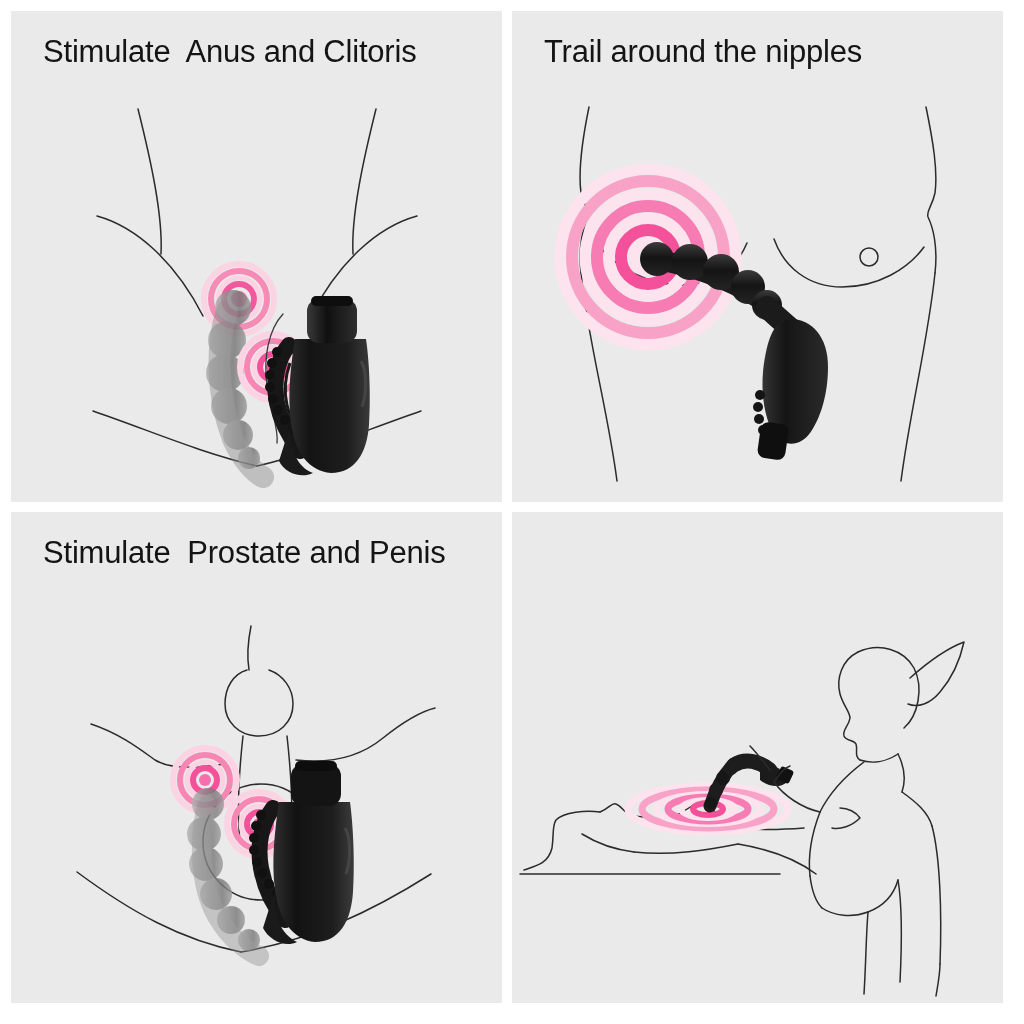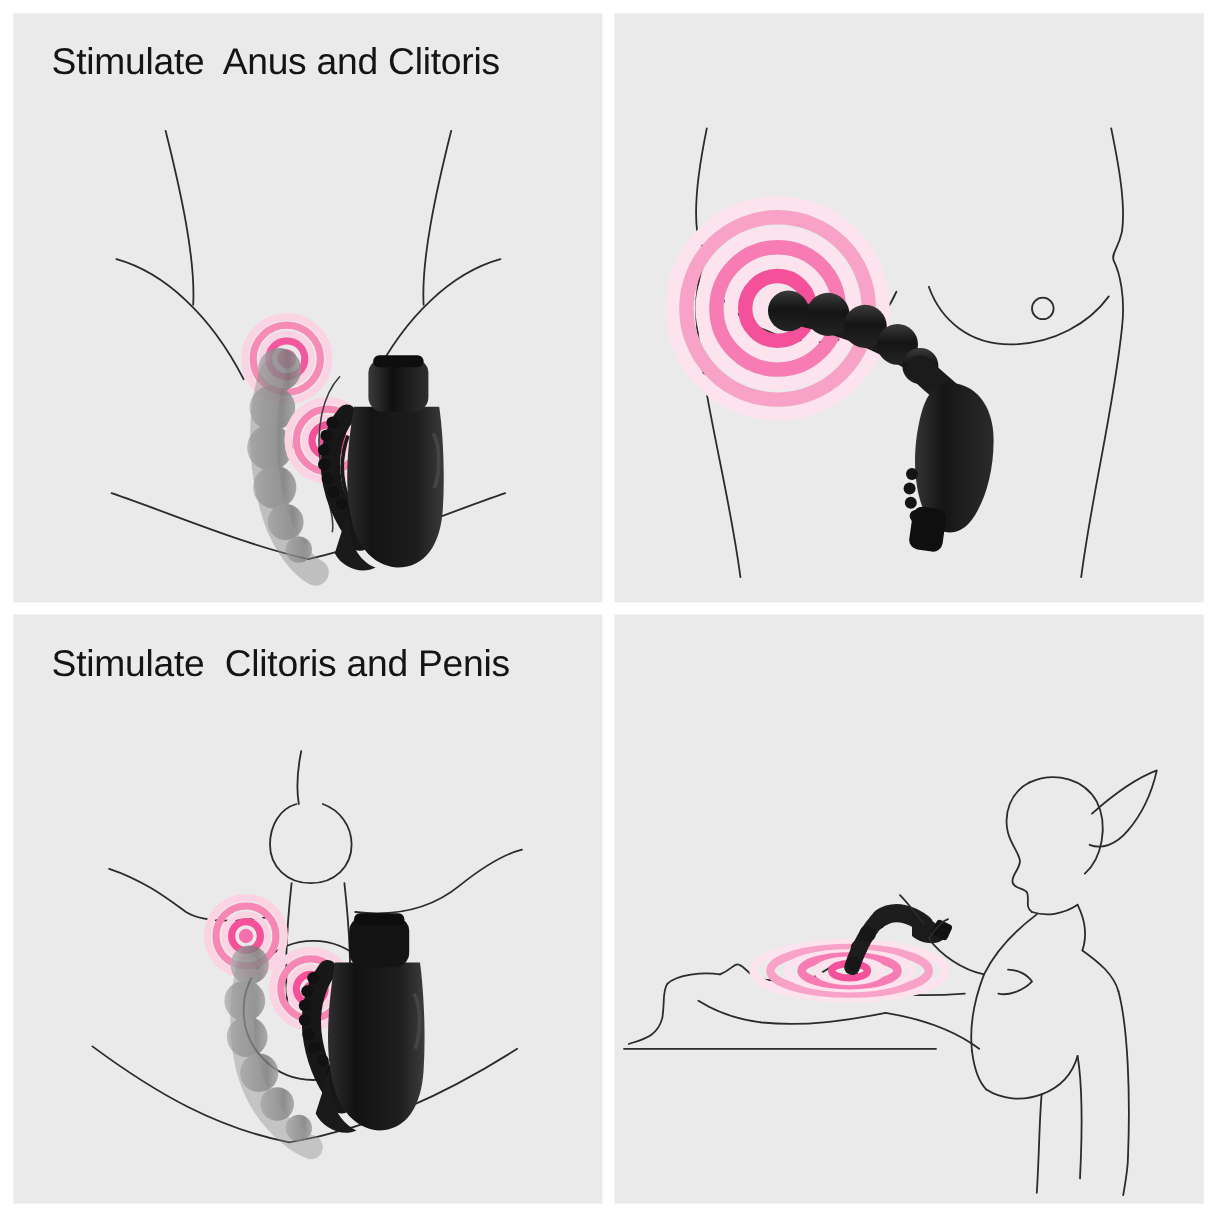--- a/index.html
+++ b/index.html
@@ -220,20 +220,21 @@
           <circle cx="248" cy="384" r="5"></circle>
             <circle cx="246" cy="396" r="5"></circle>
           <circle cx="247" cy="408" r="5"></circle>
             <circle cx="251" cy="419" r="5"></circle>
           <circle cx="257" cy="428" r="5"></circle>
         </g>
 
         <rect x="247" y="412" width="28" height="36" rx="8" fill="#0f0f0f" transform="rotate(8 261 430)"></rect>
       </g>
     </svg>
+    <div class="panel-title">Trail around the nipples</div>
   </div>
 
   <div class="panel">
     <svg class="art" viewBox="0 0 491 491">
       <defs>
         <linearGradient id="grayBead3" x1="0" y1="0" x2="1" y2="0">
           <stop offset="0%" stop-color="#b2b2b2"></stop>
           <stop offset="35%" stop-color="#8f8f8f"></stop>
           <stop offset="70%" stop-color="#777777"></stop>
           <stop offset="100%" stop-color="#9d9d9d"></stop>
@@ -305,21 +306,21 @@
                  C 268 408 282 428 304 430
                  C 328 430 340 410 342 380
                  C 344 348 342 312 339 290
                  Z" fill="url(#blkBody3)"></path>
         <path d="M 264 378 C 262 404 270 422 286 430 C 274 436 258 428 252 416" fill="#1a1a1a"></path>
         <rect x="280" y="252" width="50" height="42" rx="12" fill="#141414"></rect>
         <rect x="284" y="249" width="42" height="10" rx="5" fill="#0d0d0d"></rect>
         <path d="M 334 316 C 340 326 340 348 335 362" fill="none" stroke="#4a4a4a" stroke-width="3" opacity="0.8"></path>
       </g>
     </svg>
-    <div class="panel-title">Stimulate  Clitoris and Penis</div>
+    <div class="panel-title">Stimulate  Prostate and Penis</div>
   </div>
 
   <div class="panel">
     <svg class="art" viewBox="0 0 491 491">
 
       <path class="outline" d="M 8 362 L 268 362"></path>
 
       <g>
         <path class="outline" d="M 12 358 C 24 354 36 352 40 336 C 42 322 40 314 44 308 C 52 300 74 298 88 300"></path>
         <path class="outline" d="M 88 300 C 98 296 100 290 104 292 C 110 294 112 302 122 304 C 134 306 142 304 146 310"></path>

